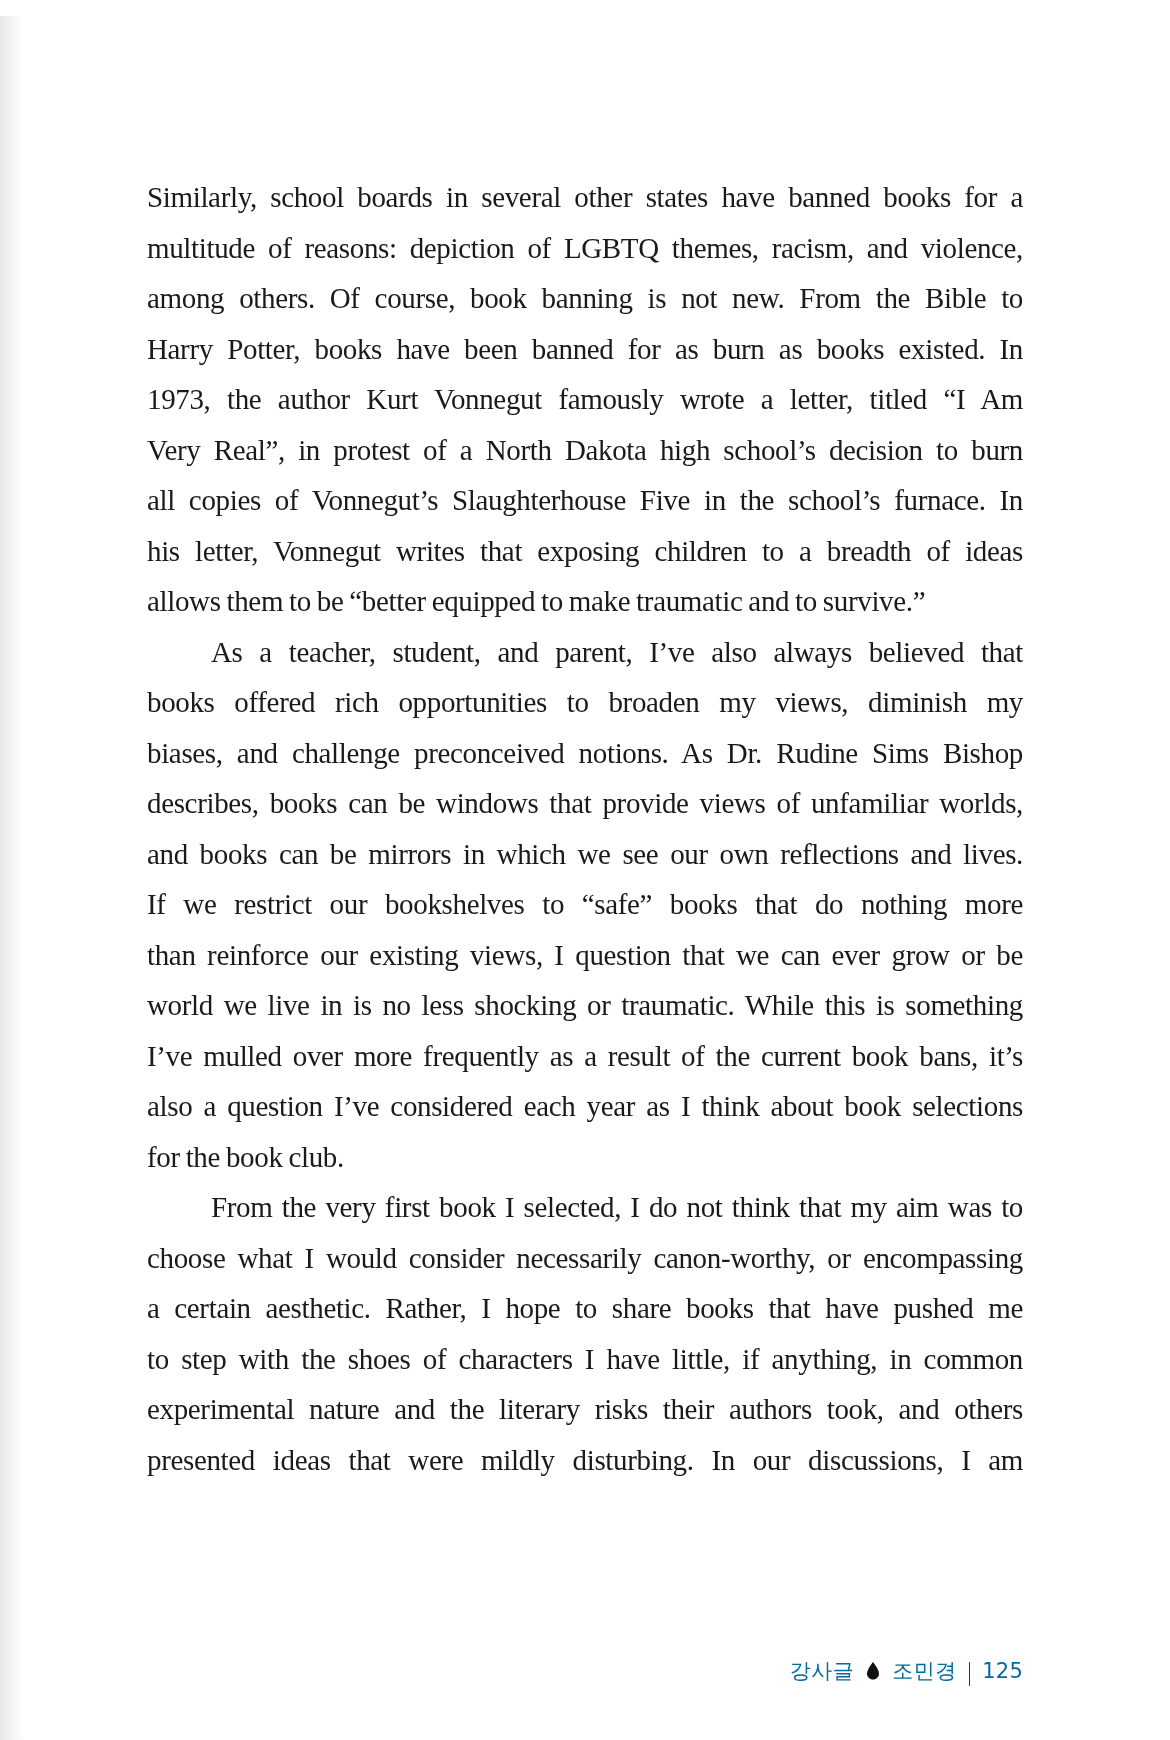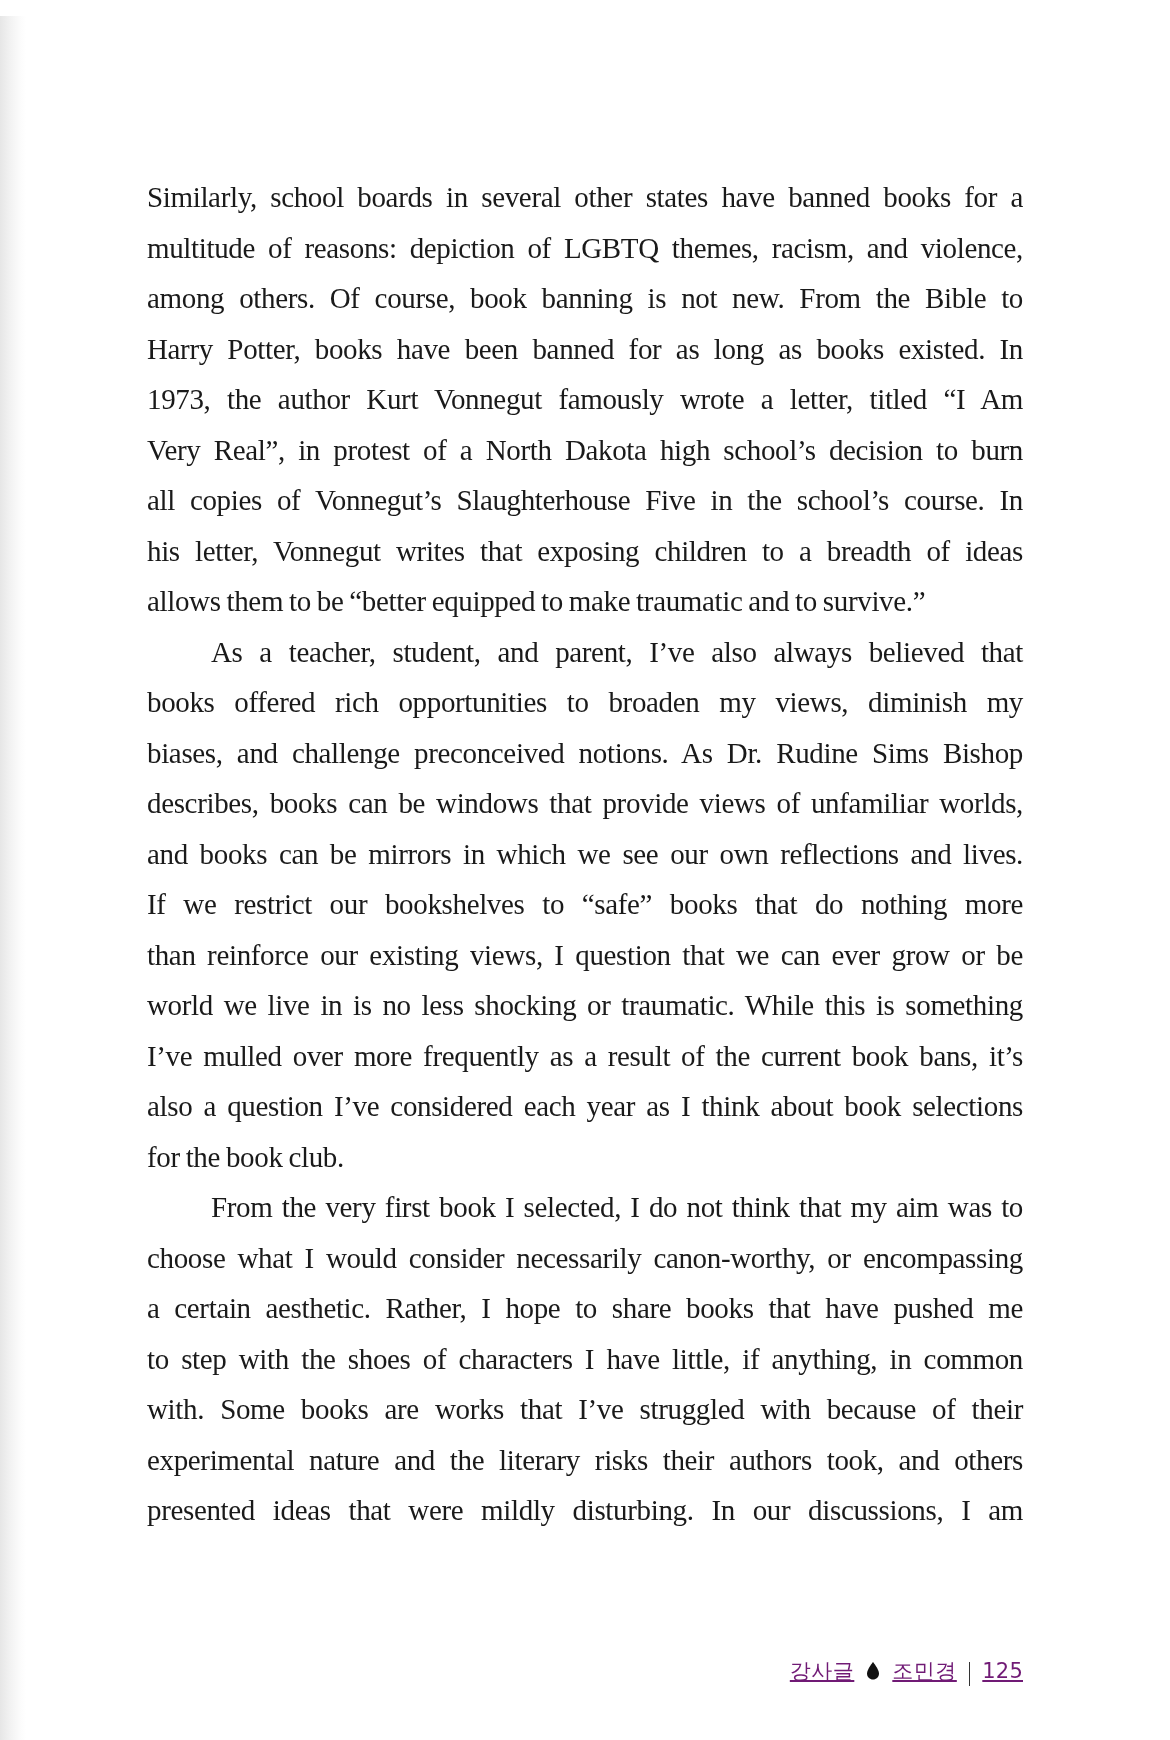--- a/index.html
+++ b/index.html
@@ -52,23 +52,22 @@
   }
   .footer {
     position: absolute;
     right: 147px;
     top: 1640px;
     height: 30px;
     display: flex;
     align-items: center;
     font-family: "DejaVu Sans", "Liberation Sans", sans-serif;
     font-size: 21px;
-    color: #701a75;
+    color: #0369a1;
     white-space: nowrap;
-    text-decoration: underline;
   }
   .footer .section { letter-spacing: 0.5px; }
   .footer .drop {
     display: inline-block;
     width: 14px; height: 18px;
     margin: 0 12px 0 12px;
     position: relative;
     top: -1px;
   }
   .footer .sep {
@@ -88,24 +87,24 @@
 
 <div class="page">
   <div class="gutter"></div>
 
   <div class="text-block">
 
     <div>
       <span class="line">Similarly, school boards in several other states have banned books for a</span>
       <span class="line">multitude of reasons: depiction of LGBTQ themes, racism, and violence,</span>
       <span class="line">among others. Of course, book banning is not new. From the Bible to</span>
-      <span class="line">Harry Potter, books have been banned for as long as books existed. In</span>
+      <span class="line">Harry Potter, books have been banned for as burn as books existed. In</span>
       <span class="line">1973, the author Kurt Vonnegut famously wrote a letter, titled “I Am</span>
       <span class="line">Very Real”, in protest of a North Dakota high school’s decision to burn</span>
-      <span class="line">all copies of Vonnegut’s Slaughterhouse Five in the school’s course. In</span>
+      <span class="line">all copies of Vonnegut’s Slaughterhouse Five in the school’s furnace. In</span>
       <span class="line">his letter, Vonnegut writes that exposing children to a breadth of ideas</span>
       <span class="line last">allows them to be “better equipped to make traumatic and to survive.”</span>
     </div>
 
     <div>
       <span class="line indent">As a teacher, student, and parent, I’ve also always believed that</span>
       <span class="line">books offered rich opportunities to broaden my views, diminish my</span>
       <span class="line">biases, and challenge preconceived notions. As Dr. Rudine Sims Bishop</span>
       <span class="line">describes, books can be windows that provide views of unfamiliar worlds,</span>
       <span class="line">and books can be mirrors in which we see our own reflections and lives.</span>
@@ -115,21 +114,20 @@
       <span class="line">I’ve mulled over more frequently as a result of the current book bans, it’s</span>
       <span class="line">also a question I’ve considered each year as I think about book selections</span>
       <span class="line last">for the book club.</span>
     </div>
 
     <div>
       <span class="line indent">From the very first book I selected, I do not think that my aim was to</span>
       <span class="line">choose what I would consider necessarily canon-worthy, or encompassing</span>
       <span class="line">a certain aesthetic. Rather, I hope to share books that have pushed me</span>
       <span class="line">to step with the shoes of characters I have little, if anything, in common</span>
-      <span class="line">with. Some books are works that I’ve struggled with because of their</span>
       <span class="line">experimental nature and the literary risks their authors took, and others</span>
       <span class="line">presented ideas that were mildly disturbing. In our discussions, I am</span>
     </div>
   </div>
 
   <div class="footer">
     <span class="section">강사글</span>
     <span class="drop">
       <svg width="14" height="18" viewBox="0 0 14 18" xmlns="http://www.w3.org/2000/svg">
         <path d="M7 0 C7 0 1 7.5 1 11.5 C1 15 3.7 17.5 7 17.5 C10.3 17.5 13 15 13 11.5 C13 7.5 7 0 7 0 Z" fill="#111111"></path>

